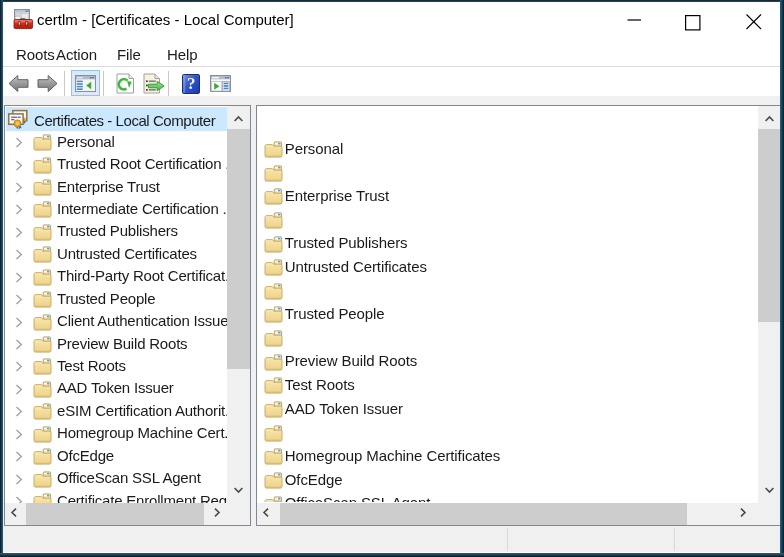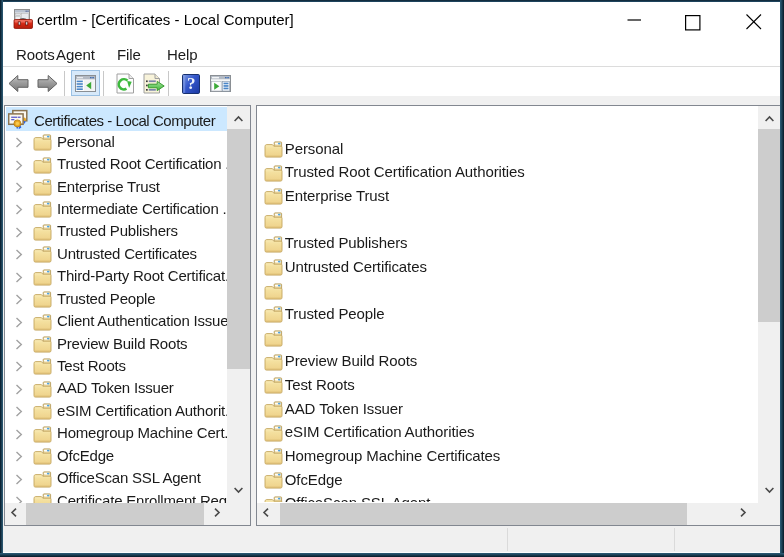--- a/index.html
+++ b/index.html
@@ -41,21 +41,21 @@
   </svg>
 <svg class="abs" style="left:685px;top:15px" width="16" height="16">
     <rect x="0.6" y="0.6" width="14.3" height="14.3" fill="none" stroke="#000" stroke-width="1.2"></rect>
   </svg>
 <svg class="abs" style="left:746px;top:14px" width="16" height="16">
     <line x1="0.5" y1="0.5" x2="15" y2="15" stroke="#000" stroke-width="1.1"></line>
     <line x1="15" y1="0.5" x2="0.5" y2="15" stroke="#000" stroke-width="1.1"></line>
   </svg>
 
 <div class="mtxt" style="left:16px;top:46px">Roots</div>
-<div class="mtxt" style="left:56px;top:46px">Agent</div>
+<div class="mtxt" style="left:56px;top:46px">Action</div>
 <div class="mtxt" style="left:117px;top:46px">File</div>
 <div class="mtxt" style="left:167px;top:46px">Help</div>
 
 <svg class="abs" style="left:8px;top:74px" width="21" height="19" viewBox="0 0 21 19">
 <defs>
       <linearGradient id="ga" x1="0" y1="0" x2="0" y2="1">
         <stop offset="0" stop-color="#c9c9c9"></stop>
         <stop offset="0.45" stop-color="#9d9d9d"></stop>
         <stop offset="1" stop-color="#777"></stop>
       </linearGradient>
@@ -499,21 +499,20 @@
 <path d="M1 5.6 C1 4.4 1.6 3.6 2.7 3.6 H8.2 L10 5.2 H17 C17.6 5.2 18 5.7 18 6.3 V14.6 C18 15.5 17.5 16.1 16.6 16.1 H2.3 C1.4 16.1 1 15.5 1 14.6 Z" fill="url(#fg7_586)" stroke="#c3a55e" stroke-width="0.9"></path>
 <path d="M1.9 15.2 H17.1" stroke="#d8b872" stroke-width="0.9"></path>
 <defs>
           <linearGradient id="fg7_586" x1="0" y1="0" x2="0" y2="1">
 <stop offset="0" stop-color="#f9ecb8"></stop>
             <stop offset="0.3" stop-color="#f4e09f"></stop>
             <stop offset="1" stop-color="#eed189"></stop>
           </linearGradient>
         </defs>
       </svg>
-<div class="ltxt" style="left:27.8px;top:57.2px">Trusted Root Certification Authorities</div>
 <svg class="abs" style="left:7px;top:82.28px" width="19" height="17" viewBox="0 0 19 17">
 <rect x="10.2" y="0.9" width="7.4" height="5.8" rx="0.8" fill="#ecd9a2" stroke="#b79d5c" stroke-width="0.9"></rect>
 <rect x="10.9" y="1.8" width="6" height="1.6" rx="0.8" fill="#fdfdfb"></rect>
 <rect x="13.9" y="1.8" width="2.6" height="1.6" rx="0.8" fill="#51a4e0"></rect>
 <path d="M1 5.6 C1 4.4 1.6 3.6 2.7 3.6 H8.2 L10 5.2 H17 C17.6 5.2 18 5.7 18 6.3 V14.6 C18 15.5 17.5 16.1 16.6 16.1 H2.3 C1.4 16.1 1 15.5 1 14.6 Z" fill="url(#fg7_822)" stroke="#c3a55e" stroke-width="0.9"></path>
 <path d="M1.9 15.2 H17.1" stroke="#d8b872" stroke-width="0.9"></path>
 <defs>
           <linearGradient id="fg7_822" x1="0" y1="0" x2="0" y2="1">
 <stop offset="0" stop-color="#f9ecb8"></stop>
             <stop offset="0.3" stop-color="#f4e09f"></stop>
@@ -661,21 +660,20 @@
 <path d="M1 5.6 C1 4.4 1.6 3.6 2.7 3.6 H8.2 L10 5.2 H17 C17.6 5.2 18 5.7 18 6.3 V14.6 C18 15.5 17.5 16.1 16.6 16.1 H2.3 C1.4 16.1 1 15.5 1 14.6 Z" fill="url(#fg7_3186)" stroke="#c3a55e" stroke-width="0.9"></path>
 <path d="M1.9 15.2 H17.1" stroke="#d8b872" stroke-width="0.9"></path>
 <defs>
           <linearGradient id="fg7_3186" x1="0" y1="0" x2="0" y2="1">
 <stop offset="0" stop-color="#f9ecb8"></stop>
             <stop offset="0.3" stop-color="#f4e09f"></stop>
             <stop offset="1" stop-color="#eed189"></stop>
           </linearGradient>
         </defs>
       </svg>
-<div class="ltxt" style="left:27.8px;top:317.3px">eSIM Certification Authorities</div>
 <svg class="abs" style="left:7px;top:342.32px" width="19" height="17" viewBox="0 0 19 17">
 <rect x="10.2" y="0.9" width="7.4" height="5.8" rx="0.8" fill="#ecd9a2" stroke="#b79d5c" stroke-width="0.9"></rect>
 <rect x="10.9" y="1.8" width="6" height="1.6" rx="0.8" fill="#fdfdfb"></rect>
 <rect x="13.9" y="1.8" width="2.6" height="1.6" rx="0.8" fill="#51a4e0"></rect>
 <path d="M1 5.6 C1 4.4 1.6 3.6 2.7 3.6 H8.2 L10 5.2 H17 C17.6 5.2 18 5.7 18 6.3 V14.6 C18 15.5 17.5 16.1 16.6 16.1 H2.3 C1.4 16.1 1 15.5 1 14.6 Z" fill="url(#fg7_3423)" stroke="#c3a55e" stroke-width="0.9"></path>
 <path d="M1.9 15.2 H17.1" stroke="#d8b872" stroke-width="0.9"></path>
 <defs>
           <linearGradient id="fg7_3423" x1="0" y1="0" x2="0" y2="1">
 <stop offset="0" stop-color="#f9ecb8"></stop>
             <stop offset="0.3" stop-color="#f4e09f"></stop>

